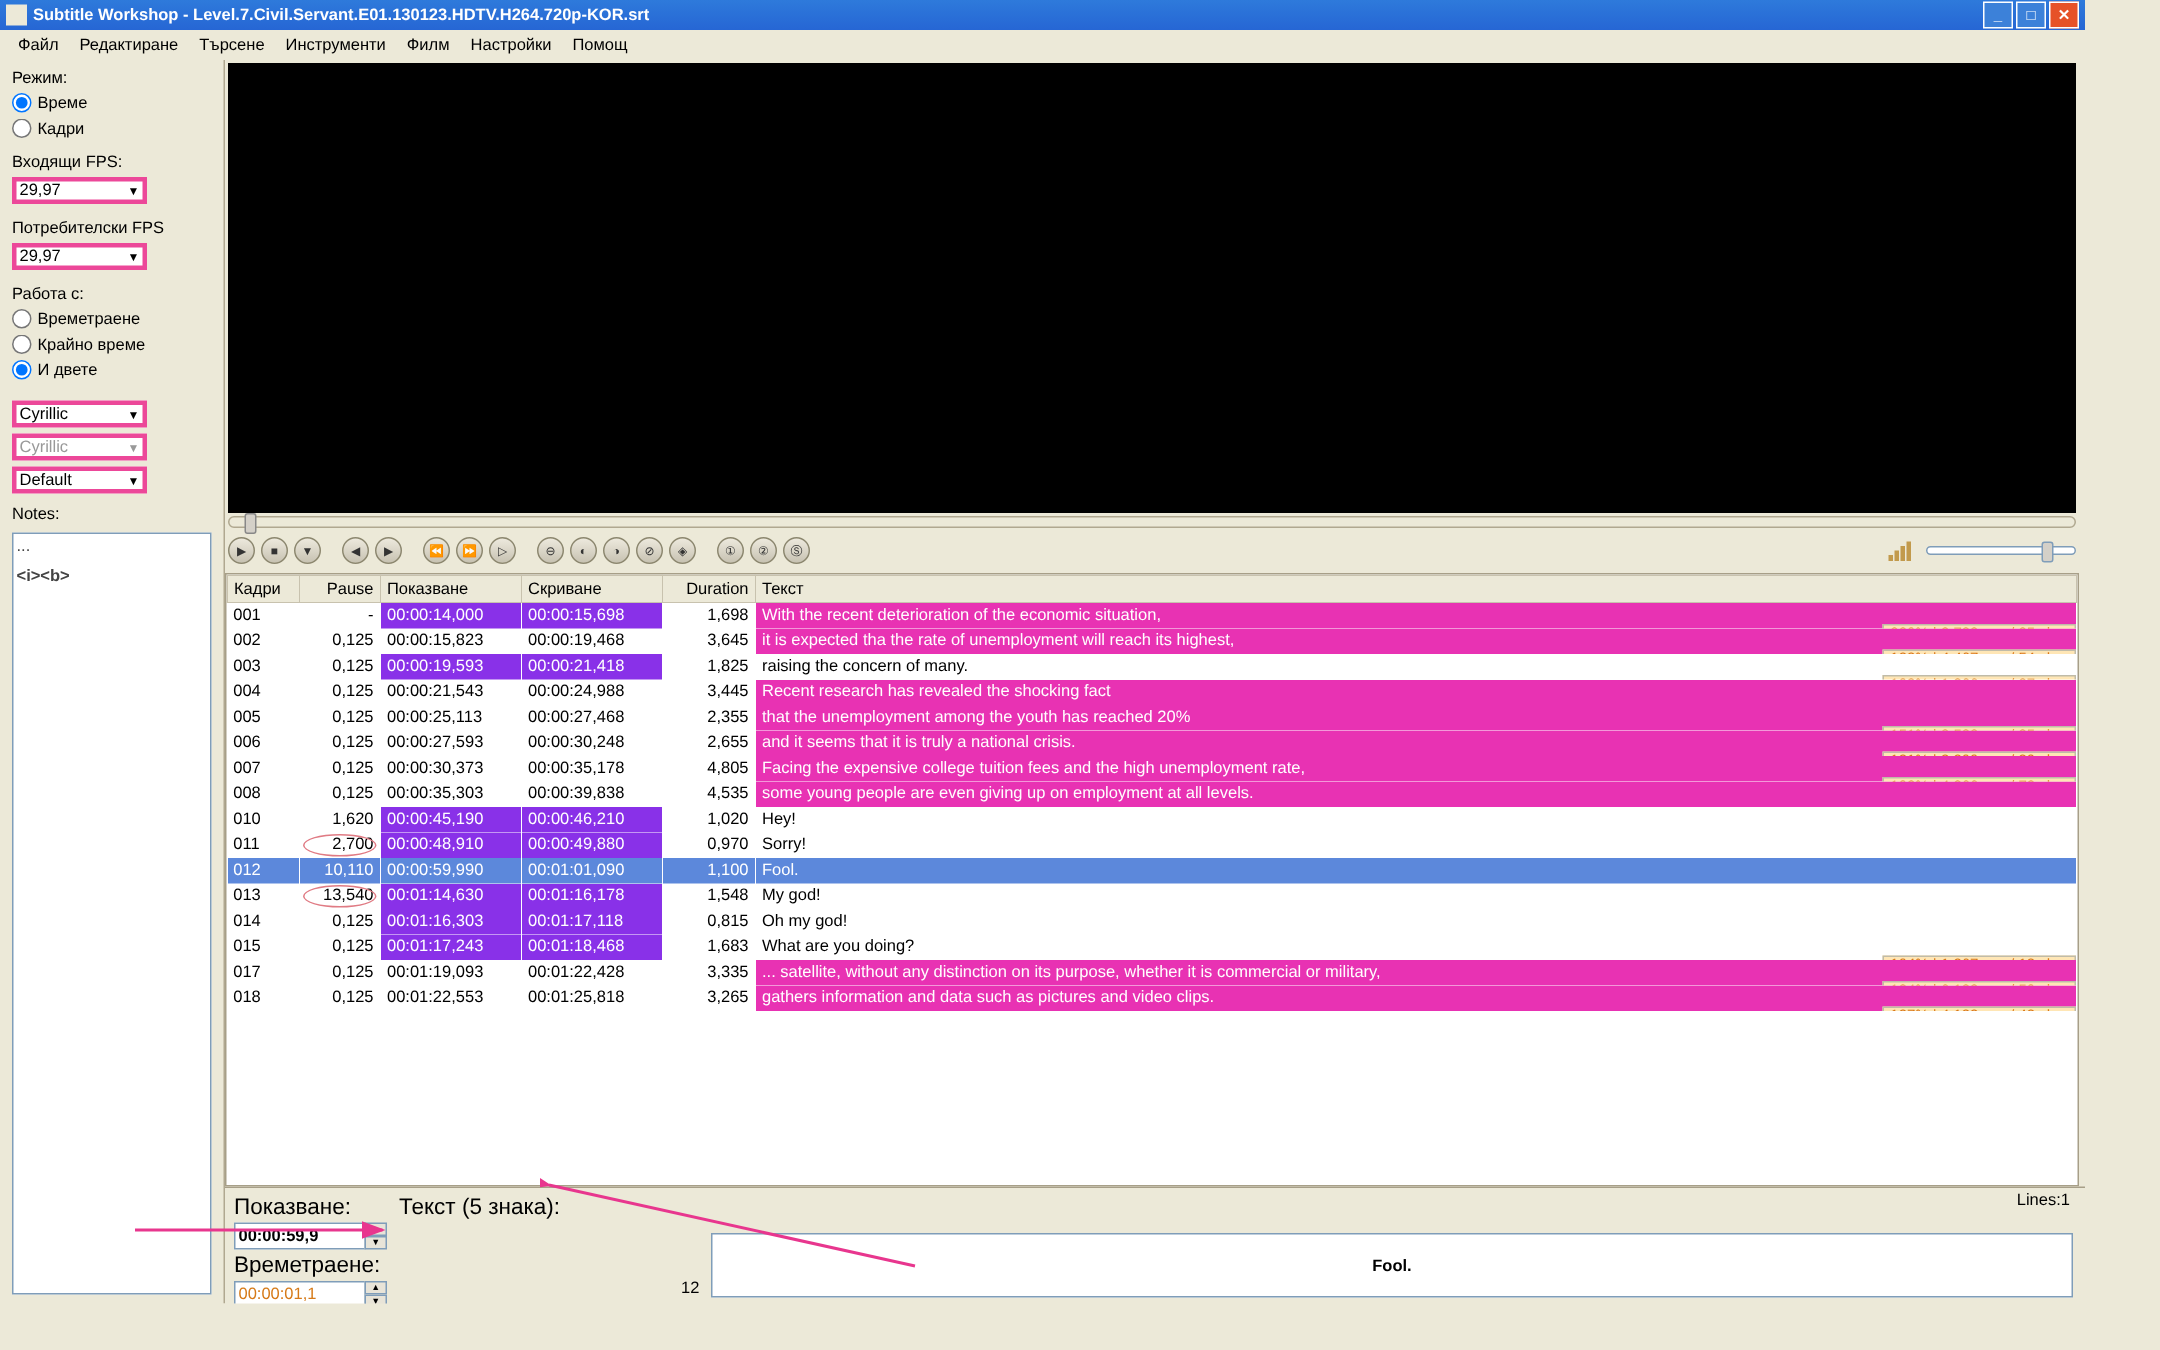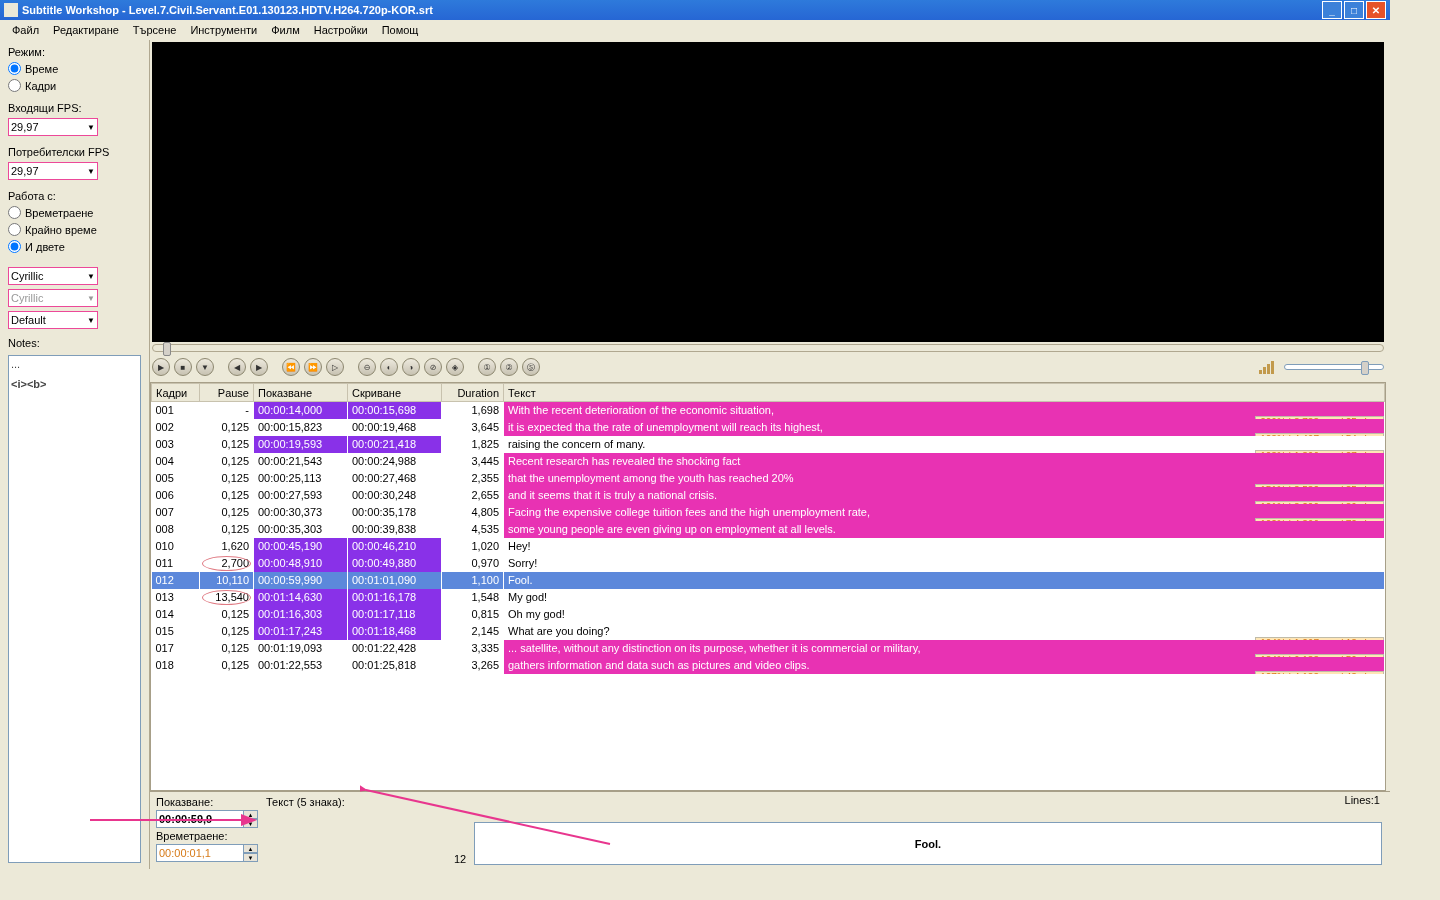--- a/index.html
+++ b/index.html
@@ -11,21 +11,21 @@
 .win-btn { width: 20px; height: 18px; border: 1px solid #fff; display: flex; align-items: center; justify-content: center; font-size: 10px; font-weight: bold; cursor: pointer; }
 .win-min, .win-max { background: #3C81D9; color: #fff; }
 .win-close { background: #E65228; color: #fff; }
 .menu-bar { background: #ECE9D8; height: 20px; display: flex; align-items: center; padding: 0 6px; gap: 2px; }
 .menu-item { padding: 2px 6px; cursor: pointer; }
 .main { display: flex; height: calc(100% - 40px); }
 .sidebar { width: 150px; background: #ECE9D8; border-right: 1px solid #B0A890; padding: 6px 8px; display: flex; flex-direction: column; gap: 4px; }
 .sb-label { font-size: 11px; }
 .radio-row { display: flex; align-items: center; gap: 4px; }
 .radio-row input { margin: 0; }
-.sb-sel { width: 90px; height: 18px; border: 1px solid #ec4899; background: #fff; padding: 0 2px; display: flex; align-items: center; justify-content: space-between; cursor: pointer; }
+.sb-sel { width: 90px; height: 18px; border: 3px solid #ec4899; background: #fff; padding: 0 2px; display: flex; align-items: center; justify-content: space-between; cursor: pointer; }
 .sb-sel.disabled { color: #999; }
 .sb-sel .arr { font-size: 8px; }
 .notes-pane { flex: 1; background: #fff; border: 1px solid #7F9DB9; margin-top: 2px; padding: 2px; color: #444; min-height: 60px; }
 .notes-pane .bold-i { font-weight: bold; }
 .right-area { flex: 1; display: flex; flex-direction: column; background: #ECE9D8; }
 .video { background: #000; height: 300px; margin: 2px 6px 2px 2px; }
 .seek { margin: 0 6px 0 2px; display: flex; align-items: center; }
 .seek-track { height: 8px; background: #ECE9D8; border: 1px solid #B0A890; border-radius: 4px; flex: 1; position: relative; }
 .seek-knob { position: absolute; left: 10px; top: -3px; width: 8px; height: 14px; background: #D4D0C8; border: 1px solid #888; border-radius: 2px; }
 .ctrl-bar { display: flex; align-items: center; gap: 4px; padding: 6px 6px 6px 2px; }
@@ -48,21 +48,21 @@
 .c-text { }
 .cell-purple { background: #8931E8; color: #fff; }
 .cell-orangepause { color: #000; position: relative; }
 .cell-orangepause .oval { position: absolute; left: 2px; right: 2px; top: 1px; bottom: 1px; border: 1px solid #E07B84; border-radius: 50%; }
 .row-pink td.c-text-cell { background: #E832B3; color: #fff; }
 .row-sel td { background: #5C88DB; color: #fff; }
 .stat-flag { position: absolute; right: 0; background: #FFE6B5; color: #DA7717; border: 1px solid #C0BBA8; padding: 0 4px; font-size: 10px; }
 .c-text-cell { position: relative; }
 .bottom-panel { border-top: 1px solid #A79F88; padding: 4px 6px 0 6px; display: flex; gap: 8px; position: relative; height: 78px; }
 .bp-group { display: flex; flex-direction: column; gap: 2px; }
-.bp-label { font-size: 11px; }
+.bp-label { font-size: 15px; }
 .bp-input { width: 88px; height: 18px; border: 1px solid #7F9DB9; background: #fff; padding: 0 2px; display: flex; align-items: center; font-weight: bold; }
 .bp-input.orange { color: #D67A18; font-weight: normal; }
 .bp-spins { display: flex; flex-direction: column; margin-left: -1px; }
 .bp-spin { width: 15px; height: 9px; background: #E8E4D8; border: 1px solid #7F9DB9; font-size: 6px; display: flex; align-items: center; justify-content: center; cursor: pointer; }
 .bp-row { display: flex; }
 .bp-text-area { flex: 1; border: 1px solid #7F9DB9; background: #fff; margin-top: 14px; display: flex; align-items: center; justify-content: center; font-weight: bold; }
 .lines-lbl { position: absolute; right: 10px; top: 2px; }
 .twelve { position: absolute; left: 304px; bottom: 4px; }
 .arrow-svg { position: absolute; pointer-events: none; }
 </style>
@@ -299,21 +299,21 @@
                 <td class="c-show cell-purple">00:01:16,303</td>
                 <td class="c-hide cell-purple">00:01:17,118</td>
                 <td class="c-dur">0,815</td>
                 <td class="c-text-cell">Oh my god!</td>
               </tr>
               <tr>
                 <td class="c-num">015</td>
                 <td class="c-pause cell-orangepause">0,125</td>
                 <td class="c-show cell-purple">00:01:17,243</td>
                 <td class="c-hide cell-purple">00:01:18,468</td>
-                <td class="c-dur">2,145</td>
+                <td class="c-dur">1,683</td>
                 <td class="c-text-cell">What are you doing?<div class="stat-flag">104% | 1,267 sec / 18 char</div></td>
               </tr>
               <tr class="row-pink">
                 <td class="c-num">017</td>
                 <td class="c-pause cell-orangepause">0,125</td>
                 <td class="c-show">00:01:19,093</td>
                 <td class="c-hide">00:01:22,428</td>
                 <td class="c-dur">3,335</td>
                 <td class="c-text-cell">... satellite, without any distinction on its purpose, whether it is commercial or military,<div class="stat-flag">184% | 6,133 sec / 50 char</div></td>
               </tr>

